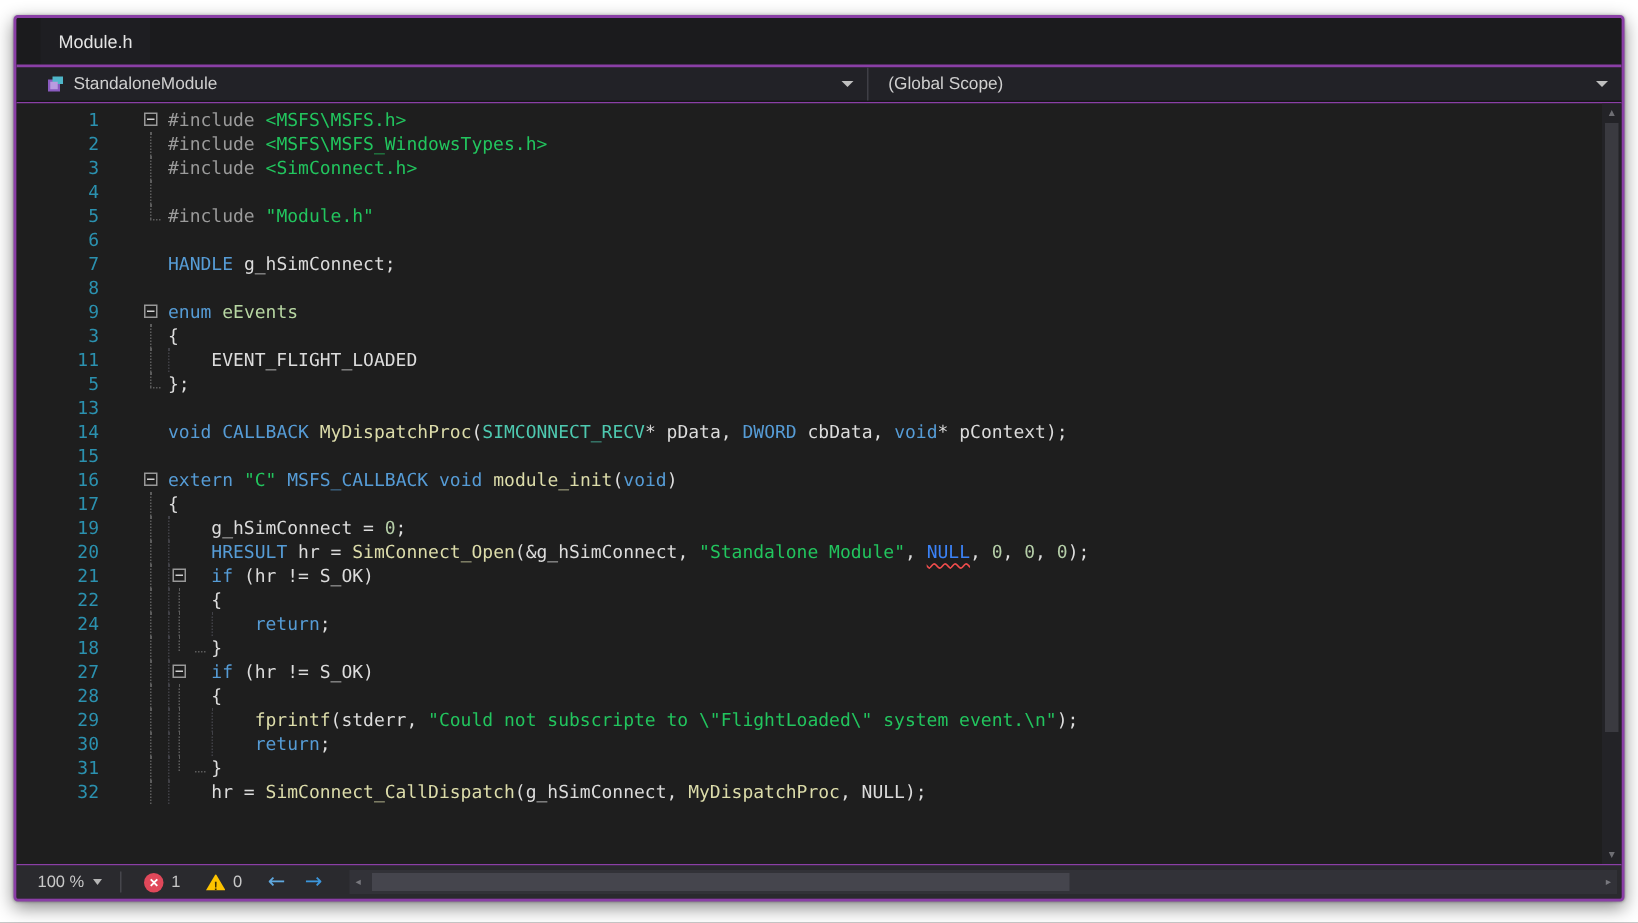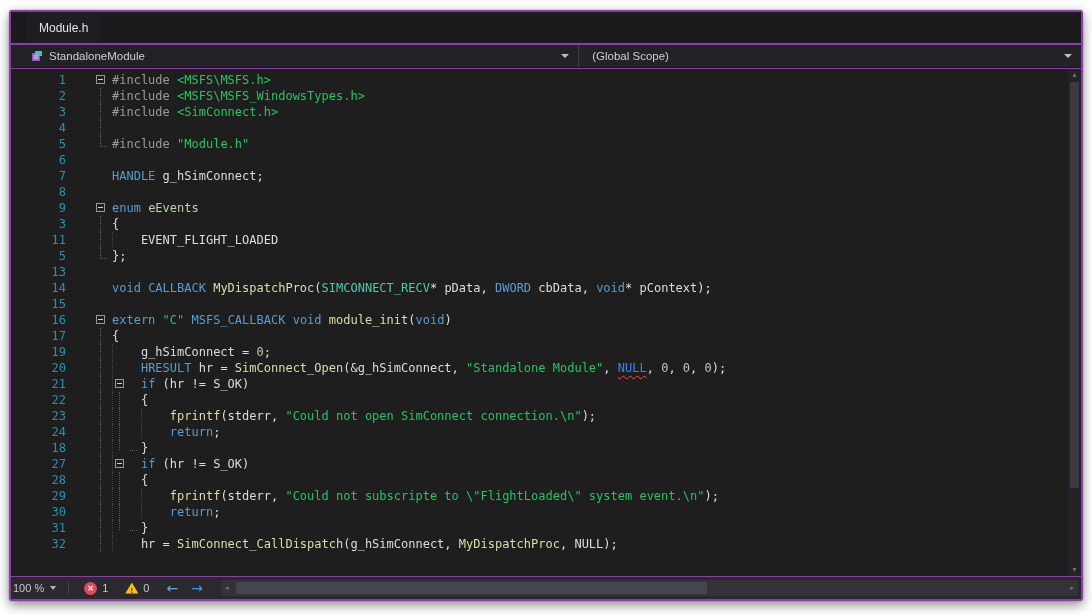--- a/index.html
+++ b/index.html
@@ -64,21 +64,21 @@
   .tok.sq{color:#3b82f6;text-decoration:underline wavy #F14C4C 1px;text-underline-offset:3px;
           text-decoration-skip-ink:none;}
 
   
   .vscroll{position:absolute;right:0;top:0;bottom:0;width:13px;background:#232327;}
   .varrow{position:absolute;left:0;width:13px;text-align:center;color:#6E6E73;font-size:8px;line-height:12px;}
   .varrow.up{top:0}.varrow.down{bottom:0}
   .vthumb{position:absolute;left:2px;right:2px;top:13px;height:80%;background:#3A3A40;}
 
   
-  .statusbar{height:22px;background:#2A2A2E;display:flex;align-items:center;padding-left:2px;flex:none;font-size:11px;color:#C8C8C8;}
+  .statusbar{height:22px;background:#2A2A2E;display:flex;align-items:center;padding-left:14px;flex:none;font-size:11px;color:#C8C8C8;}
   .zoom{display:flex;align-items:center;gap:6px;}
   .zoom-caret{width:0;height:0;border-left:3.5px solid transparent;border-right:3.5px solid transparent;border-top:4px solid #B5B5B5;}
   .vdiv{width:1px;height:14px;background:#46464C;margin:0 15px 0 12px;}
   .status-group{display:flex;align-items:center;gap:5px;margin-right:17px;}
   .err-circ{width:13px;height:13px;border-radius:50%;background:#E0485A;display:flex;align-items:center;justify-content:center;}
   .err-circ i{font-style:normal;font-weight:bold;font-size:8px;color:#fff;line-height:13px;}
   .warn-tri{width:13px;height:11px;background:#FDC300;clip-path:polygon(50% 0,100% 100%,0 100%);position:relative;display:inline-block;}
   .warn-tri i{position:absolute;left:0;right:0;bottom:-1px;text-align:center;font-style:normal;font-weight:bold;font-size:8px;color:#3B2E00;}
   .nav-arrow{font:14px/14px "DejaVu Sans",sans-serif;margin-right:13px;cursor:default;}
   .nav-arrow.back{color:#5FA8DE;}
@@ -254,27 +254,20 @@
           <div class="code"><span class="ig" style="left: calc(0ch + 3px);"></span><span class="o2-box"></span><span class="tok def">    </span><span class="tok kw">if</span><span class="tok def"> (hr != S_OK)</span></div>
         </div>
         <div class="line">
           <div class="ln">22</div>
           <div class="omargin">
             <div class="o-v"></div>
           </div>
           <div class="code"><span class="ig" style="left: calc(0ch + 3px);"></span><span class="o2-v"></span><span class="tok def">    {</span></div>
         </div>
         <div class="line">
-          <div class="ln">23</div>
-          <div class="omargin">
-            <div class="o-v"></div>
-          </div>
-          <div class="code"><span class="ig" style="left: calc(0ch + 3px);"></span><span class="ig" style="left: calc(4ch + 3px);"></span><span class="o2-v"></span><span class="tok def">        </span><span class="tok fn">fprintf</span><span class="tok def">(stderr, </span><span class="tok str">"Could not open SimConnect connection.\n"</span><span class="tok def">);</span></div>
-        </div>
-        <div class="line">
           <div class="ln">24</div>
           <div class="omargin">
             <div class="o-v"></div>
           </div>
           <div class="code"><span class="ig" style="left: calc(0ch + 3px);"></span><span class="ig" style="left: calc(4ch + 3px);"></span><span class="o2-v"></span><span class="tok def">        </span><span class="tok kw">return</span><span class="tok def">;</span></div>
         </div>
         <div class="line">
           <div class="ln">18</div>
           <div class="omargin">
             <div class="o-v"></div>

